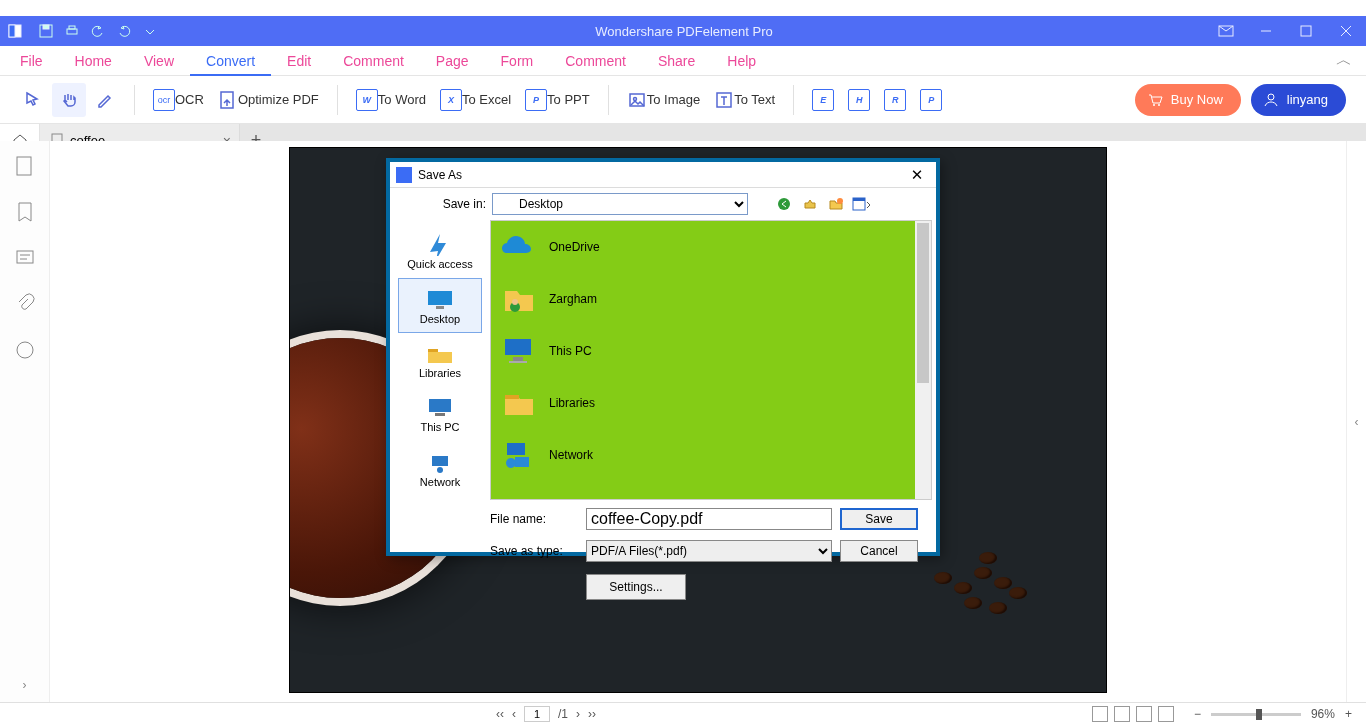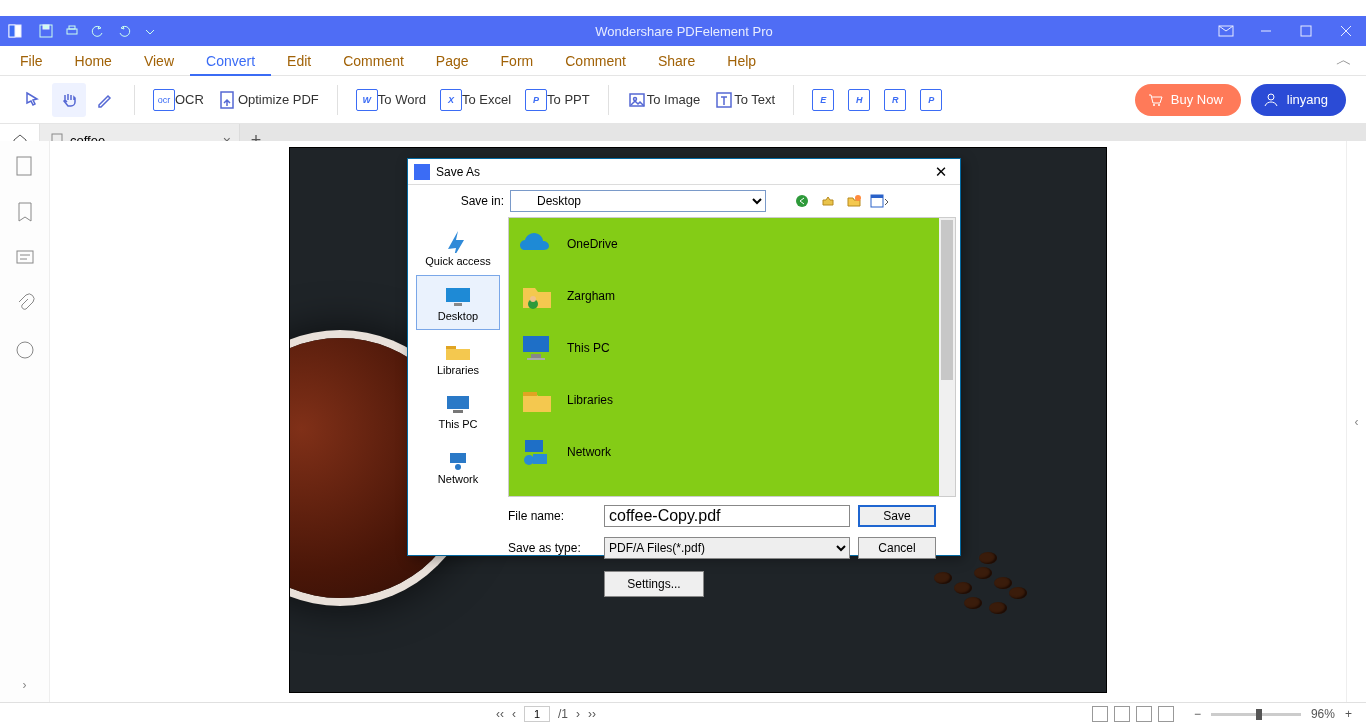--- a/index.html
+++ b/index.html
@@ -10,21 +10,21 @@
 .titlebar .logo { width: 30px; height: 30px; display: flex; align-items: center; justify-content: center; }
 .titlebar .qat { display: flex; gap: 2px; margin-left: 4px; }
 .titlebar .qat-btn { width: 24px; height: 24px; display: flex; align-items: center; justify-content: center; border-radius: 2px; }
 .titlebar .title { flex: 1; text-align: center; font-size: 13px; color: #e7ecff; }
 .titlebar .win-controls { display: flex; }
 .titlebar .win-btn { width: 40px; height: 30px; display: flex; align-items: center; justify-content: center; }
 .titlebar svg { stroke: #e7ecff; fill: none; }
 
 
 .menubar { height: 30px; display: flex; align-items: center; padding: 0 4px; border-bottom: 1px solid #e5e5e5; }
-.menubar .menu-item { padding: 4px 16px; font-size: 14px; color: #a16207; height: 30px; line-height: 22px; }
+.menubar .menu-item { padding: 4px 16px; font-size: 14px; color: #ec4899; height: 30px; line-height: 22px; }
 .menubar .menu-item.active { color: #3b6cf5; border-bottom: 2px solid #3b6cf5; }
 .menubar .chevron { margin-left: auto; padding: 0 10px; color: #888; }
 
 
 .toolbar { height: 48px; display: flex; align-items: center; padding: 0 8px; gap: 4px; border-bottom: 1px solid #e5e5e5; }
 .tool-group { display: flex; align-items: center; gap: 2px; padding: 0 8px; }
 .tool-sep { width: 1px; height: 30px; background: #e0e0e0; }
 .tool-btn { height: 34px; display: flex; align-items: center; padding: 0 6px; border-radius: 3px; font-size: 13px; color: #333; }
 .tool-btn.icon-only { width: 34px; justify-content: center; padding: 0; }
 .tool-btn svg { width: 20px; height: 20px; }
@@ -58,21 +58,21 @@
 .statusbar { position:absolute; bottom:0; left:0; right:0; height:23px; background:#fff; border-top:1px solid #e0e0e0; display:flex; align-items:center; font-size:12px; color:#555; }
 .statusbar .pager { margin: 0 auto; display:flex; align-items:center; gap:8px; }
 .statusbar .pager input { width:26px; height:16px; border:1px solid #ccc; text-align:center; font-size:11px; }
 .statusbar .view-modes { display:flex; gap:6px; margin-right:20px; }
 .statusbar .view-modes div { width:16px; height:16px; border:1px solid #999; }
 .statusbar .zoom { display:flex; align-items:center; gap:10px; margin-right:14px; }
 .statusbar .zoom .track { width:90px; height:3px; background:#ccc; position:relative; }
 .statusbar .zoom .thumb { position:absolute; left:50%; top:-4px; width:6px; height:11px; background:#555; }
 
 
-.dialog { position:absolute; left:407px; top:158px; width:554px; height:398px; background:#fff; border:1px solid #0369a1; box-shadow: 3px 3px 12px rgba(0,0,0,.35); font-size:12px; }
+.dialog { position:absolute; left:386px; top:158px; width:554px; height:398px; background:#fff; border:4px solid #0369a1; box-shadow: 3px 3px 12px rgba(0,0,0,.35); font-size:12px; }
 .dlg-title { height:26px; display:flex; align-items:center; gap:6px; padding:0 6px; border-bottom:1px solid #dcdcdc; }
 .dlg-title .dlg-logo { width:16px; height:16px; background:#3b6cf5; }
 .dlg-title .dlg-close { margin-left:auto; width:26px; text-align:center; font-size:15px; cursor:default; }
 .dlg-savein-row { height:32px; display:flex; align-items:center; gap:6px; padding:4px 8px 4px 0; }
 .dlg-savein-row .lbl { width:96px; text-align:right; }
 .dlg-savein-row select { flex:0 0 256px; height:22px; border:1px solid #7a9ac9; font-size:12px; padding-left:22px; background:#fff; }
 .dlg-savein-row .nav-ico { width:20px; height:20px; display:flex; align-items:center; justify-content:center; }
 .dlg-body { display:flex; height:280px; }
 .dlg-places { width:100px; border-right:0; display:flex; flex-direction:column; align-items:center; padding:4px; }
 .place { width:84px; height:58px; display:flex; flex-direction:column; align-items:center; justify-content:center; gap:2px; font-size:11px; border:1px solid transparent; }

